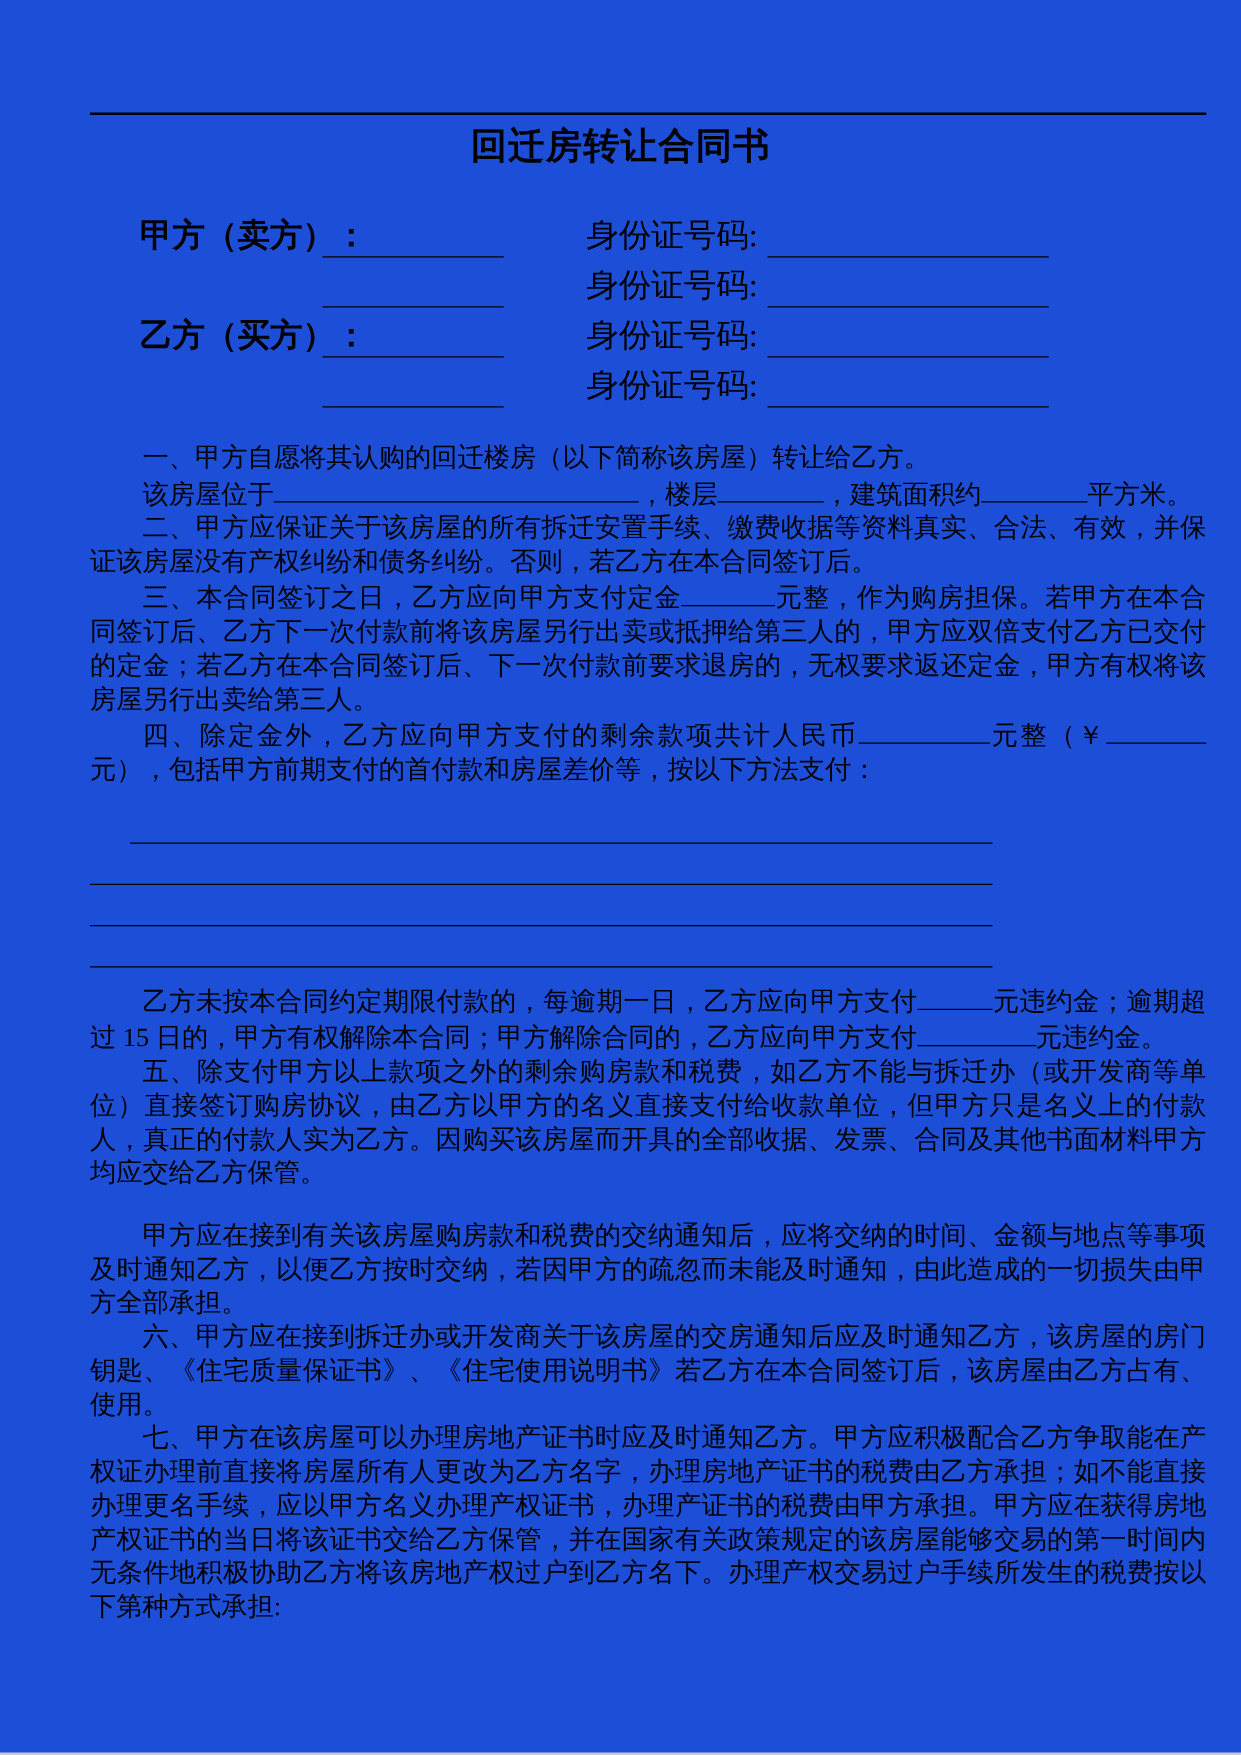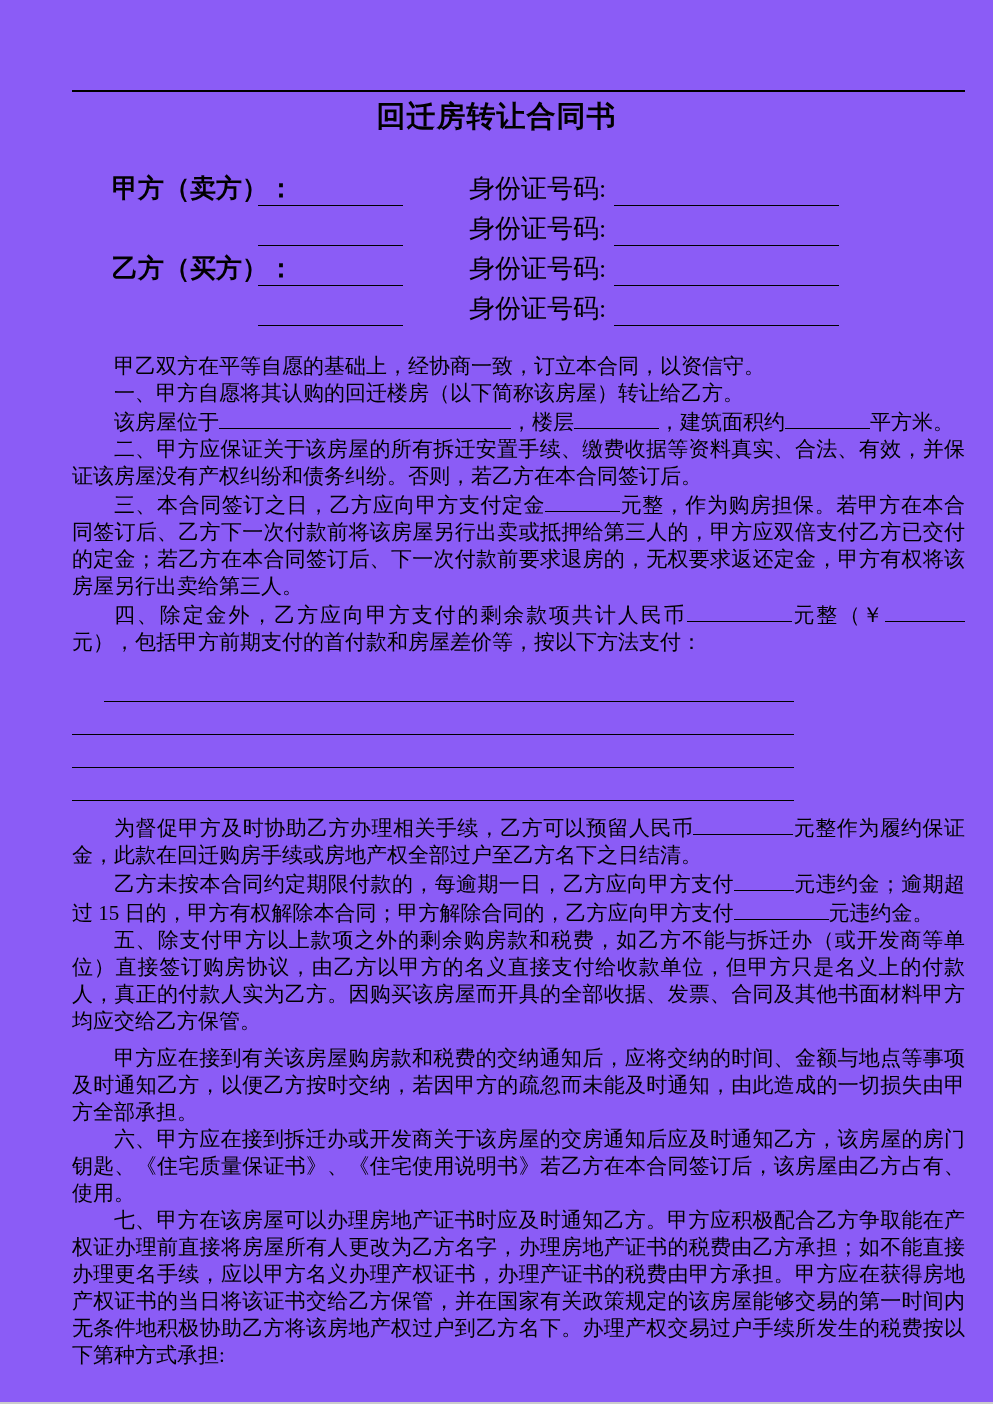--- a/index.html
+++ b/index.html
@@ -5,21 +5,21 @@
   html, body { margin: 0; padding: 0; background: #ffffff; }
   body {
     width: 993px; height: 1404px;
     font-family: "Liberation Serif", serif;
     color: #000;
   }
   .page {
     position: relative;
     width: 993px; height: 1404px;
     box-sizing: border-box;
-    background: #8b5cf6;
+    background: #1d4ed8;
     border-bottom: 2px solid #cccccc;
     overflow: hidden;
   }
   .top-rule {
     margin: 90px 28px 0 72px;
     border: 0;
     border-top: 2px solid #000;
     height: 0;
   }
   .doc-title {
@@ -42,21 +42,21 @@
   .party-id-label { margin-left: 66px; white-space: nowrap; }
   .party-id-blank { width: 225px; margin-left: 8px; }
   
   .contract-body {
     margin: 27px 28px 0 72px;
     font-size: 21px;
     line-height: 27px;
     text-align: justify;
   }
   .para { margin: 0; text-indent: 42px; }
-  .para.gap-before { margin-top: 10px; }
+  .para.gap-before { margin-top: 23px; }
   .para .blank-u { vertical-align: baseline; }
   .fill-lines { margin: 20px 0 12px 0; }
   .fill-line { border-bottom: 1px solid #000; height: 33px; box-sizing: border-box; }
   .fill-line.first { height: 26px; margin-left: 32px; width: 690px; }
   .fill-line.rest { width: 722px; }
 </style>
 </head>
 <body>
 
 <div class="page">
@@ -82,32 +82,30 @@
         <span class="blank-u party-id-blank"></span>
       </div>
       <div class="party-row">
         <span class="party-label" style="font-weight: normal;"></span>
         <span class="blank-u party-name-blank"></span>
         <span class="party-id-label">身份证号码:</span>
         <span class="blank-u party-id-blank"></span>
       </div>
     </div>
   <div class="contract-body" id="contract-body">
-      <p class="para">甲乙双方在平等自愿的基础上，经协商一致，订立本合同，以资信守。</p>
       <p class="para">一、甲方自愿将其认购的回迁楼房（以下简称该房屋）转让给乙方。</p>
       <p class="para">该房屋位于<span class="blank-u" style="width: 292px;"></span>，楼层<span class="blank-u" style="width: 85px;"></span>，建筑面积约<span class="blank-u" style="width: 85px;"></span>平方米。</p>
       <p class="para">二、甲方应保证关于该房屋的所有拆迁安置手续、缴费收据等资料真实、合法、有效，并保证该房屋没有产权纠纷和债务纠纷。否则，若乙方在本合同签订后。</p>
       <p class="para">三、本合同签订之日，乙方应向甲方支付定金<span class="blank-u" style="width: 75px;"></span>元整，作为购房担保。若甲方在本合同签订后、乙方下一次付款前将该房屋另行出卖或抵押给第三人的，甲方应双倍支付乙方已交付的定金；若乙方在本合同签订后、下一次付款前要求退房的，无权要求返还定金，甲方有权将该房屋另行出卖给第三人。</p>
       <p class="para">四、除定金外，乙方应向甲方支付的剩余款项共计人民币<span class="blank-u" style="width: 105px;"></span>元整（￥<span class="blank-u" style="width: 80px;"></span>元），包括甲方前期支付的首付款和房屋差价等，按以下方法支付：</p>
       <div class="fill-lines">
         <div class="fill-line first"></div>
         <div class="fill-line rest"></div>
         <div class="fill-line rest"></div>
         <div class="fill-line rest"></div>
       </div>
-      <p class="para">为督促甲方及时协助乙方办理相关手续，乙方可以预留人民币<span class="blank-u" style="width: 100px;"></span>元整作为履约保证金，此款在回迁购房手续或房地产权全部过户至乙方名下之日结清。</p>
       <p class="para">乙方未按本合同约定期限付款的，每逾期一日，乙方应向甲方支付<span class="blank-u" style="width: 60px;"></span>元违约金；逾期超过 15 日的，甲方有权解除本合同；甲方解除合同的，乙方应向甲方支付<span class="blank-u" style="width: 95px;"></span>元违约金。</p>
       <p class="para">五、除支付甲方以上款项之外的剩余购房款和税费，如乙方不能与拆迁办（或开发商等单位）直接签订购房协议，由乙方以甲方的名义直接支付给收款单位，但甲方只是名义上的付款人，真正的付款人实为乙方。因购买该房屋而开具的全部收据、发票、合同及其他书面材料甲方均应交给乙方保管。</p>
       <p class="para gap-before">甲方应在接到有关该房屋购房款和税费的交纳通知后，应将交纳的时间、金额与地点等事项及时通知乙方，以便乙方按时交纳，若因甲方的疏忽而未能及时通知，由此造成的一切损失由甲方全部承担。</p>
       <p class="para">六、甲方应在接到拆迁办或开发商关于该房屋的交房通知后应及时通知乙方，该房屋的房门钥匙、《住宅质量保证书》、《住宅使用说明书》若乙方在本合同签订后，该房屋由乙方占有、使用。</p>
       <p class="para">七、甲方在该房屋可以办理房地产证书时应及时通知乙方。甲方应积极配合乙方争取能在产权证办理前直接将房屋所有人更改为乙方名字，办理房地产证书的税费由乙方承担；如不能直接办理更名手续，应以甲方名义办理产权证书，办理产证书的税费由甲方承担。甲方应在获得房地产权证书的当日将该证书交给乙方保管，并在国家有关政策规定的该房屋能够交易的第一时间内无条件地积极协助乙方将该房地产权过户到乙方名下。办理产权交易过户手续所发生的税费按以下第种方式承担:</p>
     </div>
 </div>
 
 </body></html>

